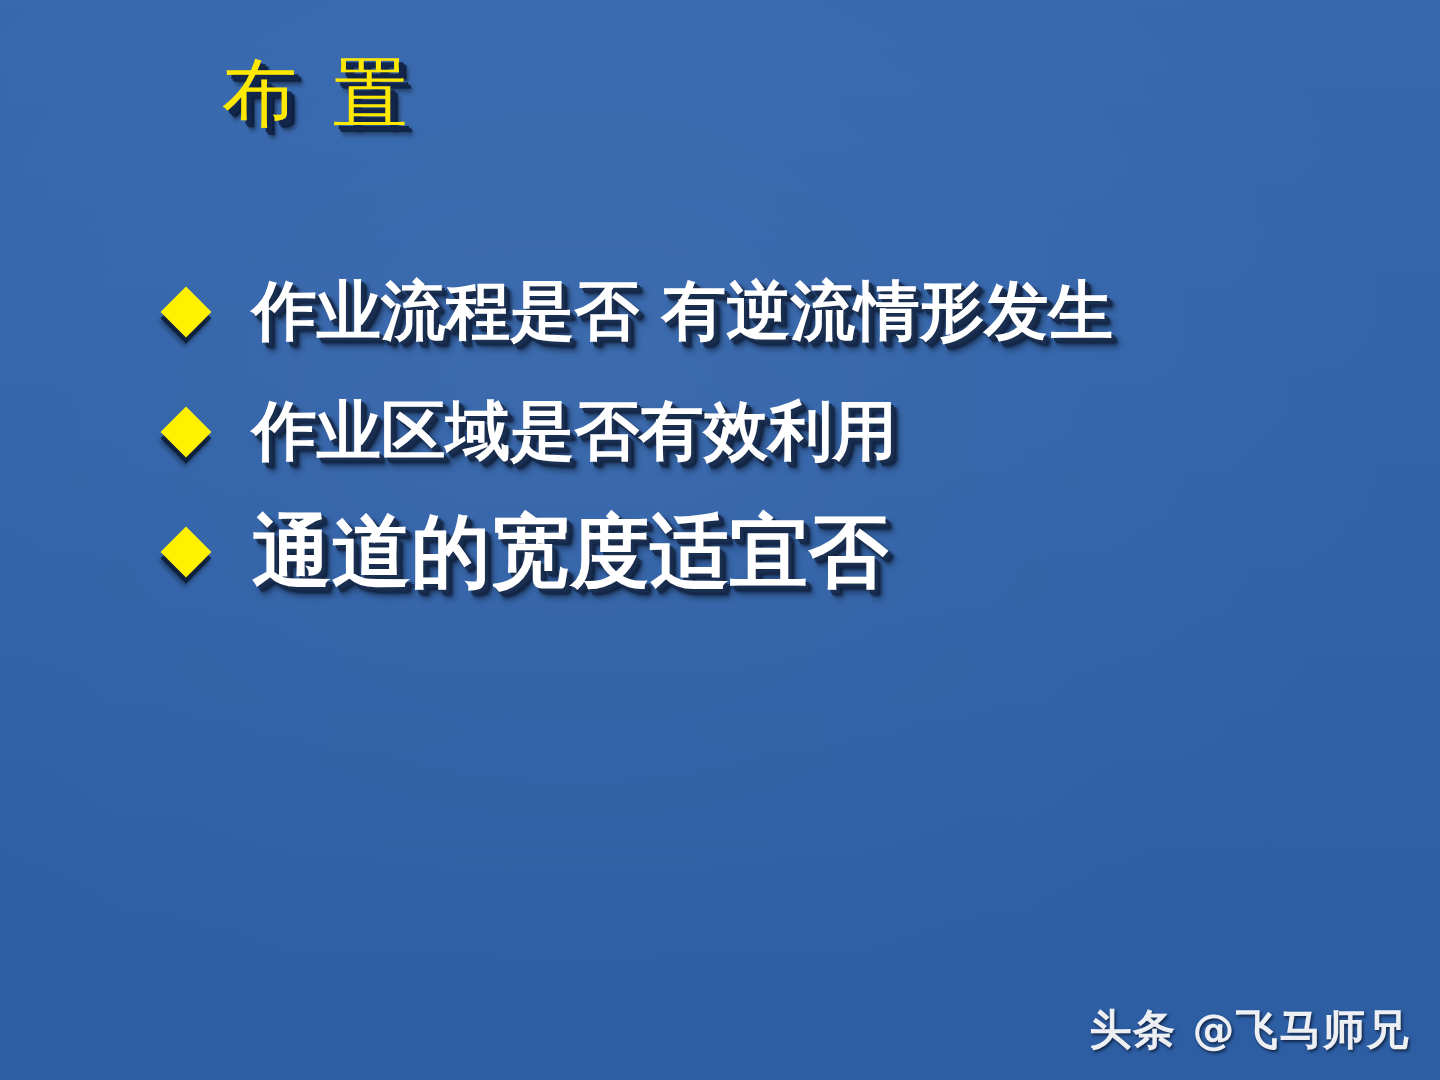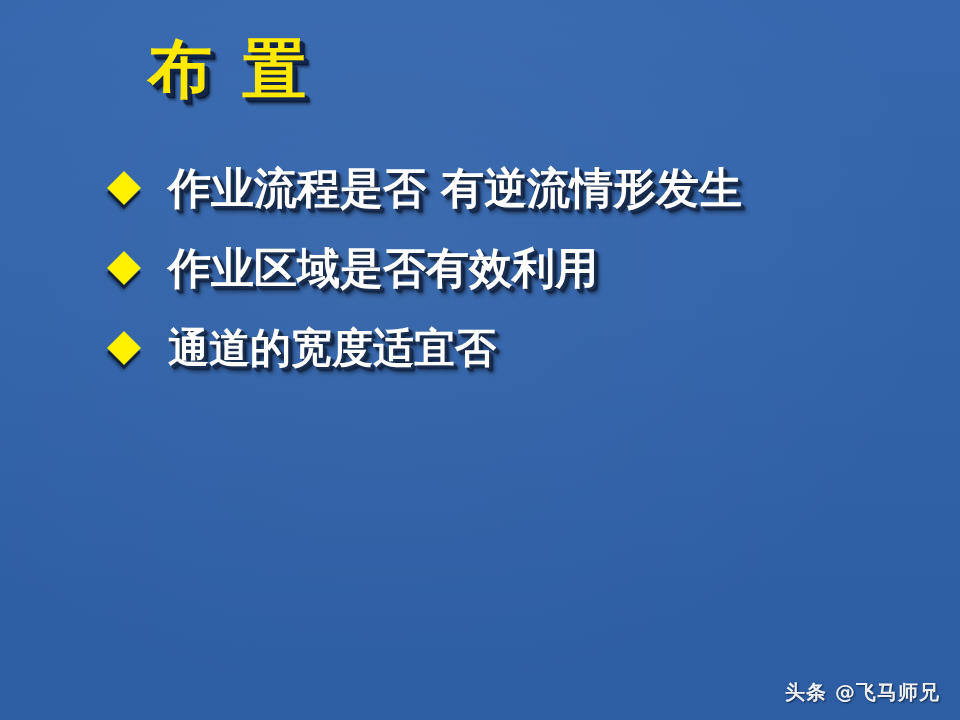--- a/index.html
+++ b/index.html
@@ -19,38 +19,38 @@
     background-image:
       linear-gradient(to bottom, rgba(255,255,255,0.035), rgba(0,0,0,0.05)),
       radial-gradient(ellipse at 40% 35%, rgba(255,255,255,0.045), rgba(0,0,0,0.0) 70%);
   }
 
   
   #title {
     position: absolute;
     left: 148px;
     top: 34px;
-    font-size: 64px;
-    font-weight: 700;
+    font-size: 50px;
+    font-weight: 400;
     line-height: 1.12;
     letter-spacing: 4px;
     color: #ffe900;
     white-space: pre;
     text-shadow:
        3px 3px 0 #12254a,
        4px 4px 0 #12254a,
        5px 5px 1px rgba(5,15,35,0.85),
        6px 7px 3px rgba(0,0,0,0.45);
   }
 
   
   #bullets {
     position: absolute;
     left: 112px;
-    top: 148px;
+    top: 168px;
     width: 830px;
   }
   .bullet-row {
     display: flex;
     align-items: center;
     height: 80px;
   }
   .diamond-wrap {
     flex: 0 0 auto;
     width: 56px;
@@ -73,29 +73,29 @@
     color: #ffffff;
     white-space: pre;
     letter-spacing: 0px;
     text-shadow:
        2px 2px 0 #1a2e50,
        3px 3px 0 #16294a,
        4px 4px 2px rgba(4,12,30,0.75),
        5px 6px 4px rgba(0,0,0,0.40);
   }
   .bullet-row.compact .bullet-text {
-    font-size: 41px;
+    font-size: 53px;
   }
 
   
   #watermark {
     position: absolute;
     right: 20px;
     bottom: 14px;
-    font-size: 20px;
+    font-size: 28px;
     font-weight: 700;
     color: rgba(255,255,255,0.92);
     letter-spacing: 1px;
     white-space: pre;
     text-shadow: 1px 1px 2px rgba(10,25,50,0.8);
   }
 </style>
 </head>
 <body>
 

